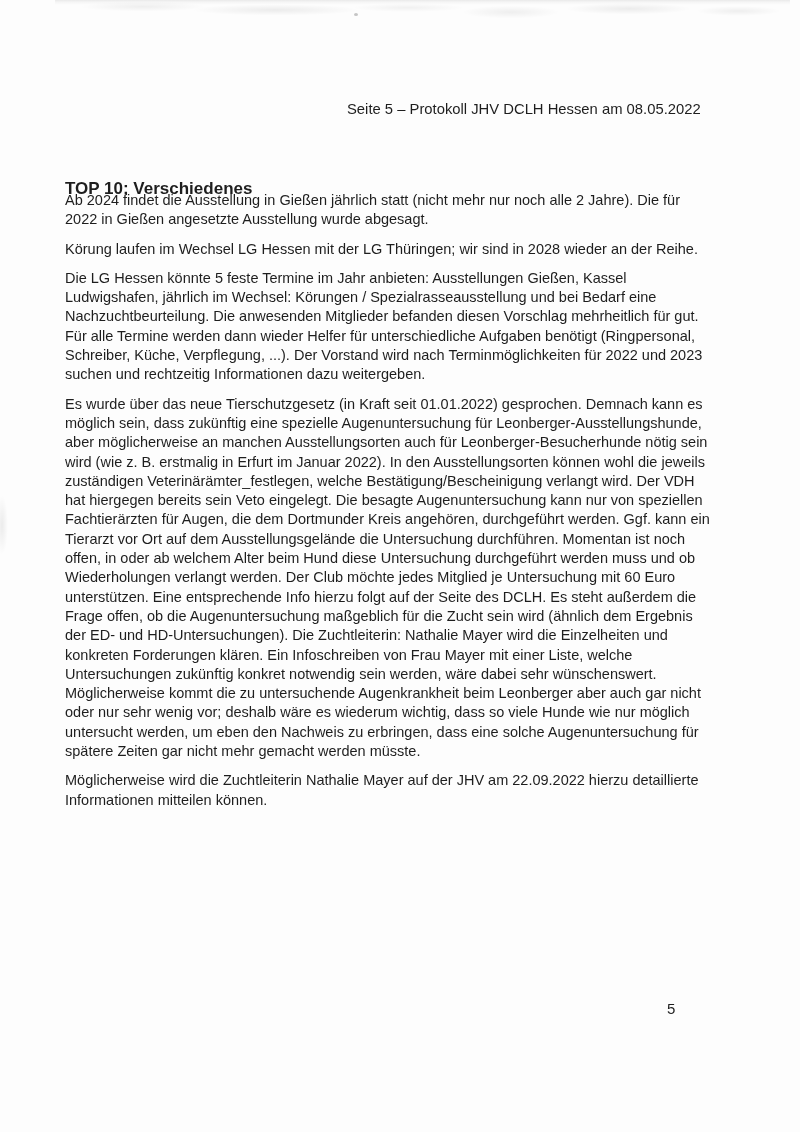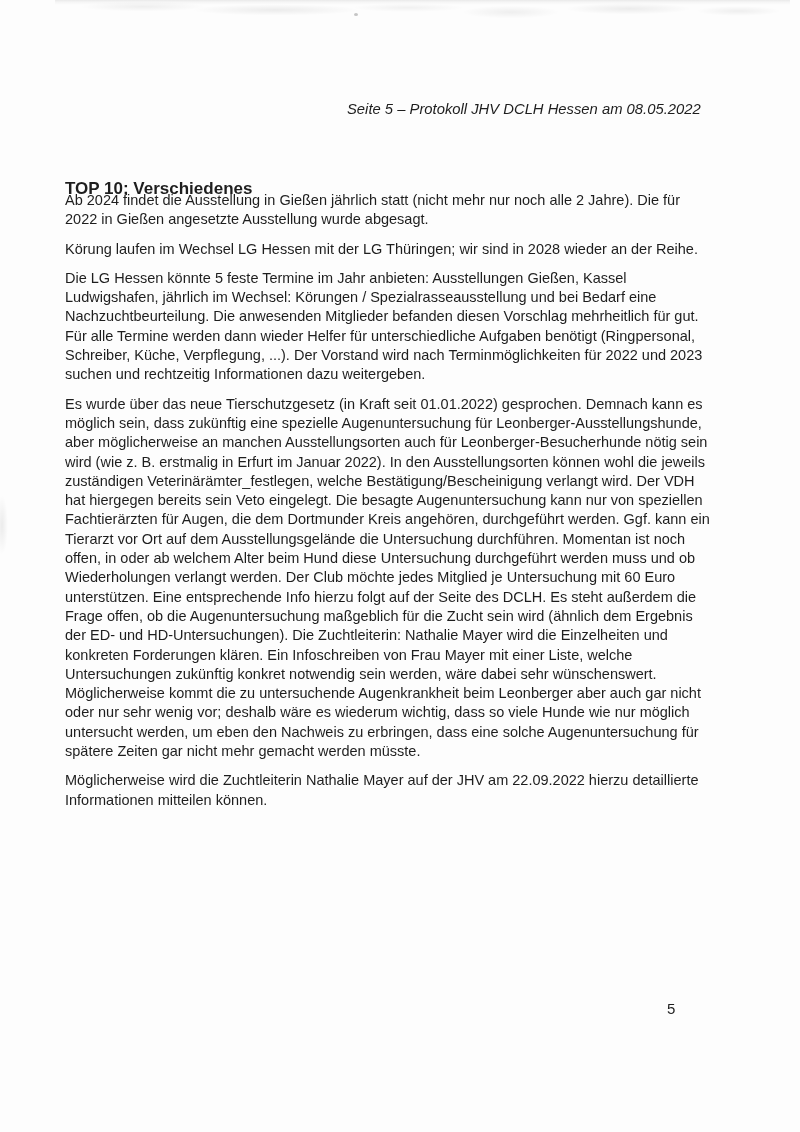--- a/index.html
+++ b/index.html
@@ -49,21 +49,20 @@
     height: 60px;
     background: radial-gradient(ellipse at center, rgba(0,0,0,0.07), rgba(0,0,0,0) 70%);
   }
   .header-line {
     position: absolute;
     left: 347px;
     top: 101px;
     font-size: 14.8px;
     line-height: 16px;
     white-space: nowrap;
-    font-style: italic;
   }
   .section-heading {
     position: absolute;
     left: 65px;
     top: 181px;
     margin: 0;
     font-size: 17px;
     font-weight: bold;
     line-height: 16px;
     white-space: nowrap;

